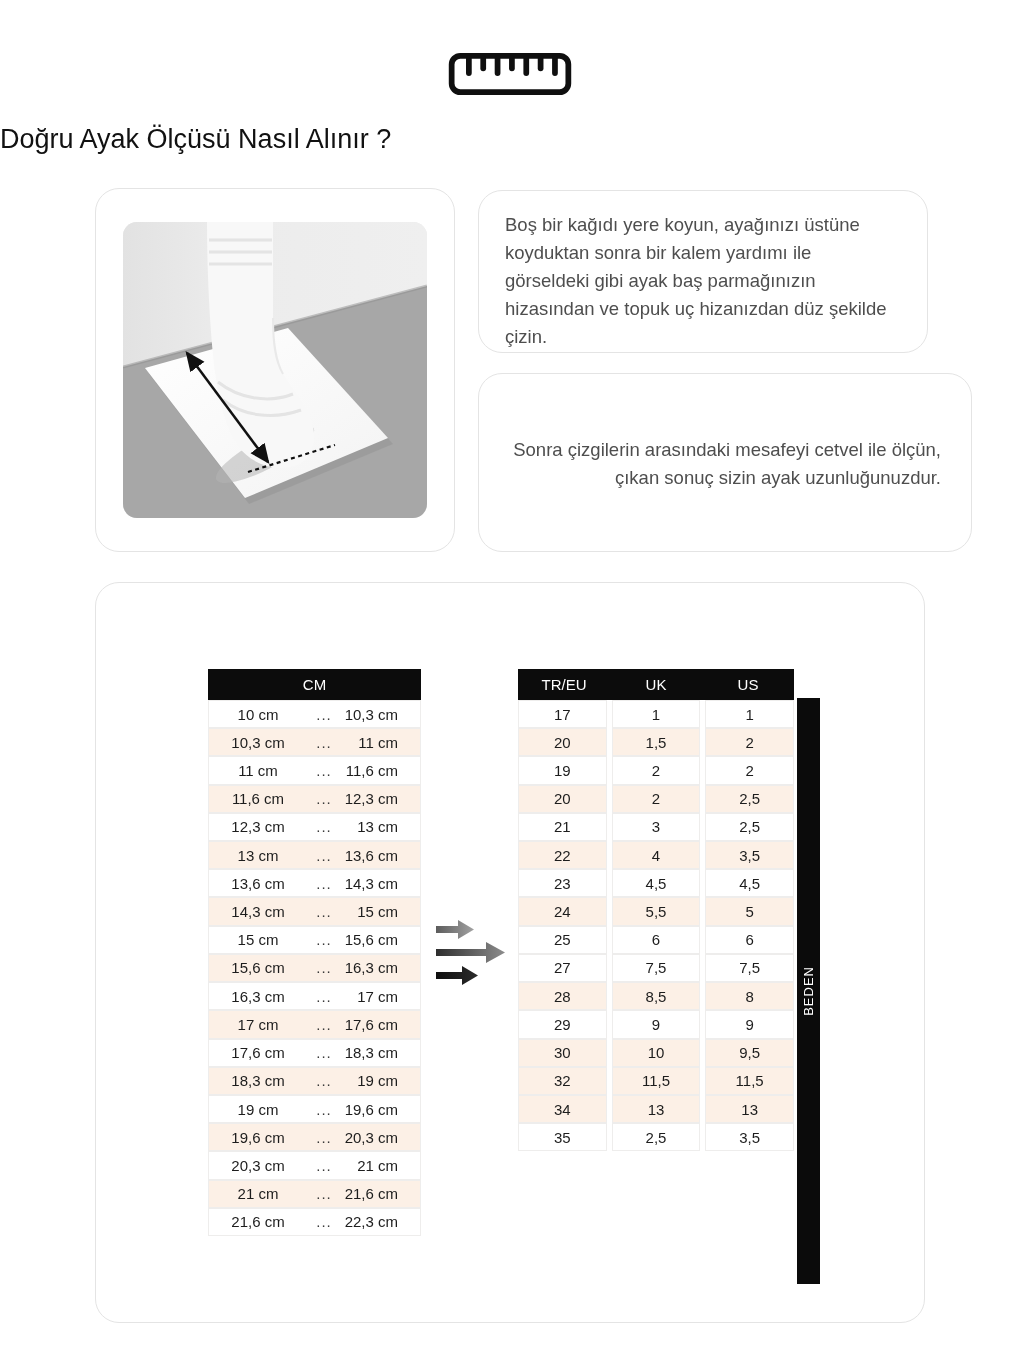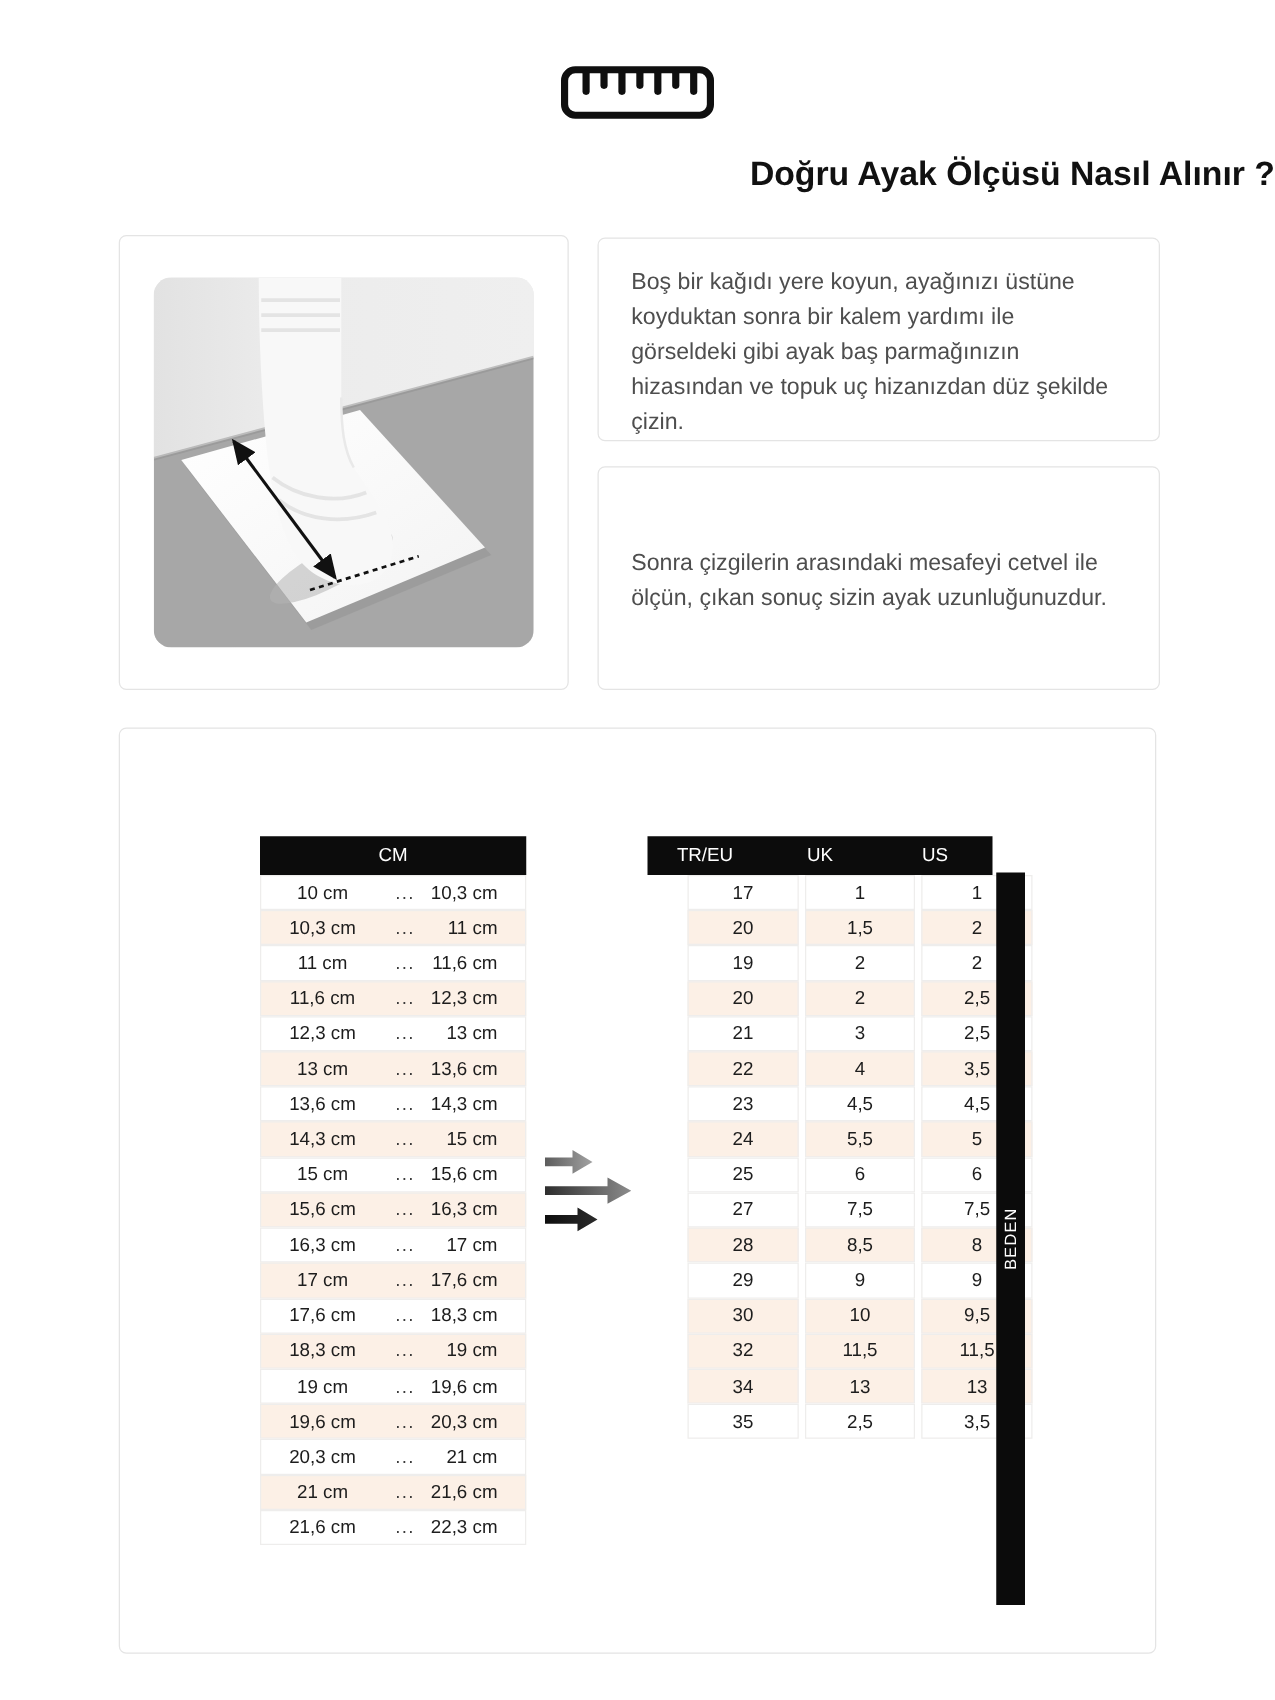--- a/index.html
+++ b/index.html
@@ -5,53 +5,53 @@
   * { margin:0; padding:0; box-sizing:border-box; }
   html,body { background:#ffffff; }
   body {
     width:1020px; height:1360px; position:relative;
     font-family:"Liberation Sans", sans-serif; color:#1d1d1d;
   }
   
   .ruler-wrap { position:absolute; top:52px; left:0; width:100%; text-align:center; }
   .page-title {
     position:absolute; top:124px; left:0; width:100%;
-    text-align:right; font-size:27px; font-weight:bold; color:#111;
+    text-align:left; font-size:27px; font-weight:normal; color:#111;
   }
   
   .card {
     position:absolute; background:#fff;
-    border:1.5px solid #e4e4e4; border-radius:6px;
+    border:1.5px solid #e4e4e4; border-radius:24px;
   }
   .card-photo { left:95px; top:188px; width:360px; height:364px; }
   .photo-box {
     position:absolute; left:27px; top:33px; width:304px; height:296px;
     border-radius:14px; overflow:hidden; background:#eaeaea;
   }
   .card-step1 { left:478px; top:190px; width:450px; height:163px; }
-  .card-step2 { left:478px; top:373px; width:450px; height:179px; display:flex; align-items:center; }
+  .card-step2 { left:478px; top:373px; width:494px; height:179px; display:flex; align-items:center;text-align:right; }
   .step-text {
     padding:20px 30px 18px 26px;
     font-size:18.5px; line-height:28px; color:#4e4e4e;
   }
   
   .card-chart { left:95px; top:582px; width:830px; height:741px; }
   .chart-title {
     position:absolute; top:34px; left:0; width:100%;
     text-align:center; font-size:23px; font-weight:bold; color:#0d0d0d;
   }
   .tbl-header {
     position:absolute; height:31px; background:#0c0c0c; color:#fff;
     font-size:15px; display:grid; align-items:center; text-align:center;
   }
   .cm-header  { left:112px; top:86px; width:213px; grid-template-columns:1fr; }
   .sz-header  { left:422px; top:86px; width:276px; grid-template-columns:1fr 1fr 1fr; }
   .tbl-body { position:absolute; top:117px; height:536px; display:grid; grid-template-rows:repeat(19,1fr); }
   .cm-body  { left:112px; width:213px; }
-  .sz-body  { left:422px; width:276px;margin-left:32px; }
+  .sz-body  { left:422px; width:276px; }
   .cm-row {
     display:grid; grid-template-columns:98px 34px 1fr; align-items:center;
     border:1px solid #eeedec; background:#fff; font-size:15px;
   }
   .cm-row.alt { background:#fcf0e6; }
   .c-from { text-align:center; }
   .c-dots { text-align:center; color:#3a3a3a; letter-spacing:1px; }
   .c-to   { text-align:right; padding-right:22px; }
   .sz-row { display:grid; grid-template-columns:1fr 1fr 1fr; column-gap:5px; background:#fff; }
   .sz-cell {

